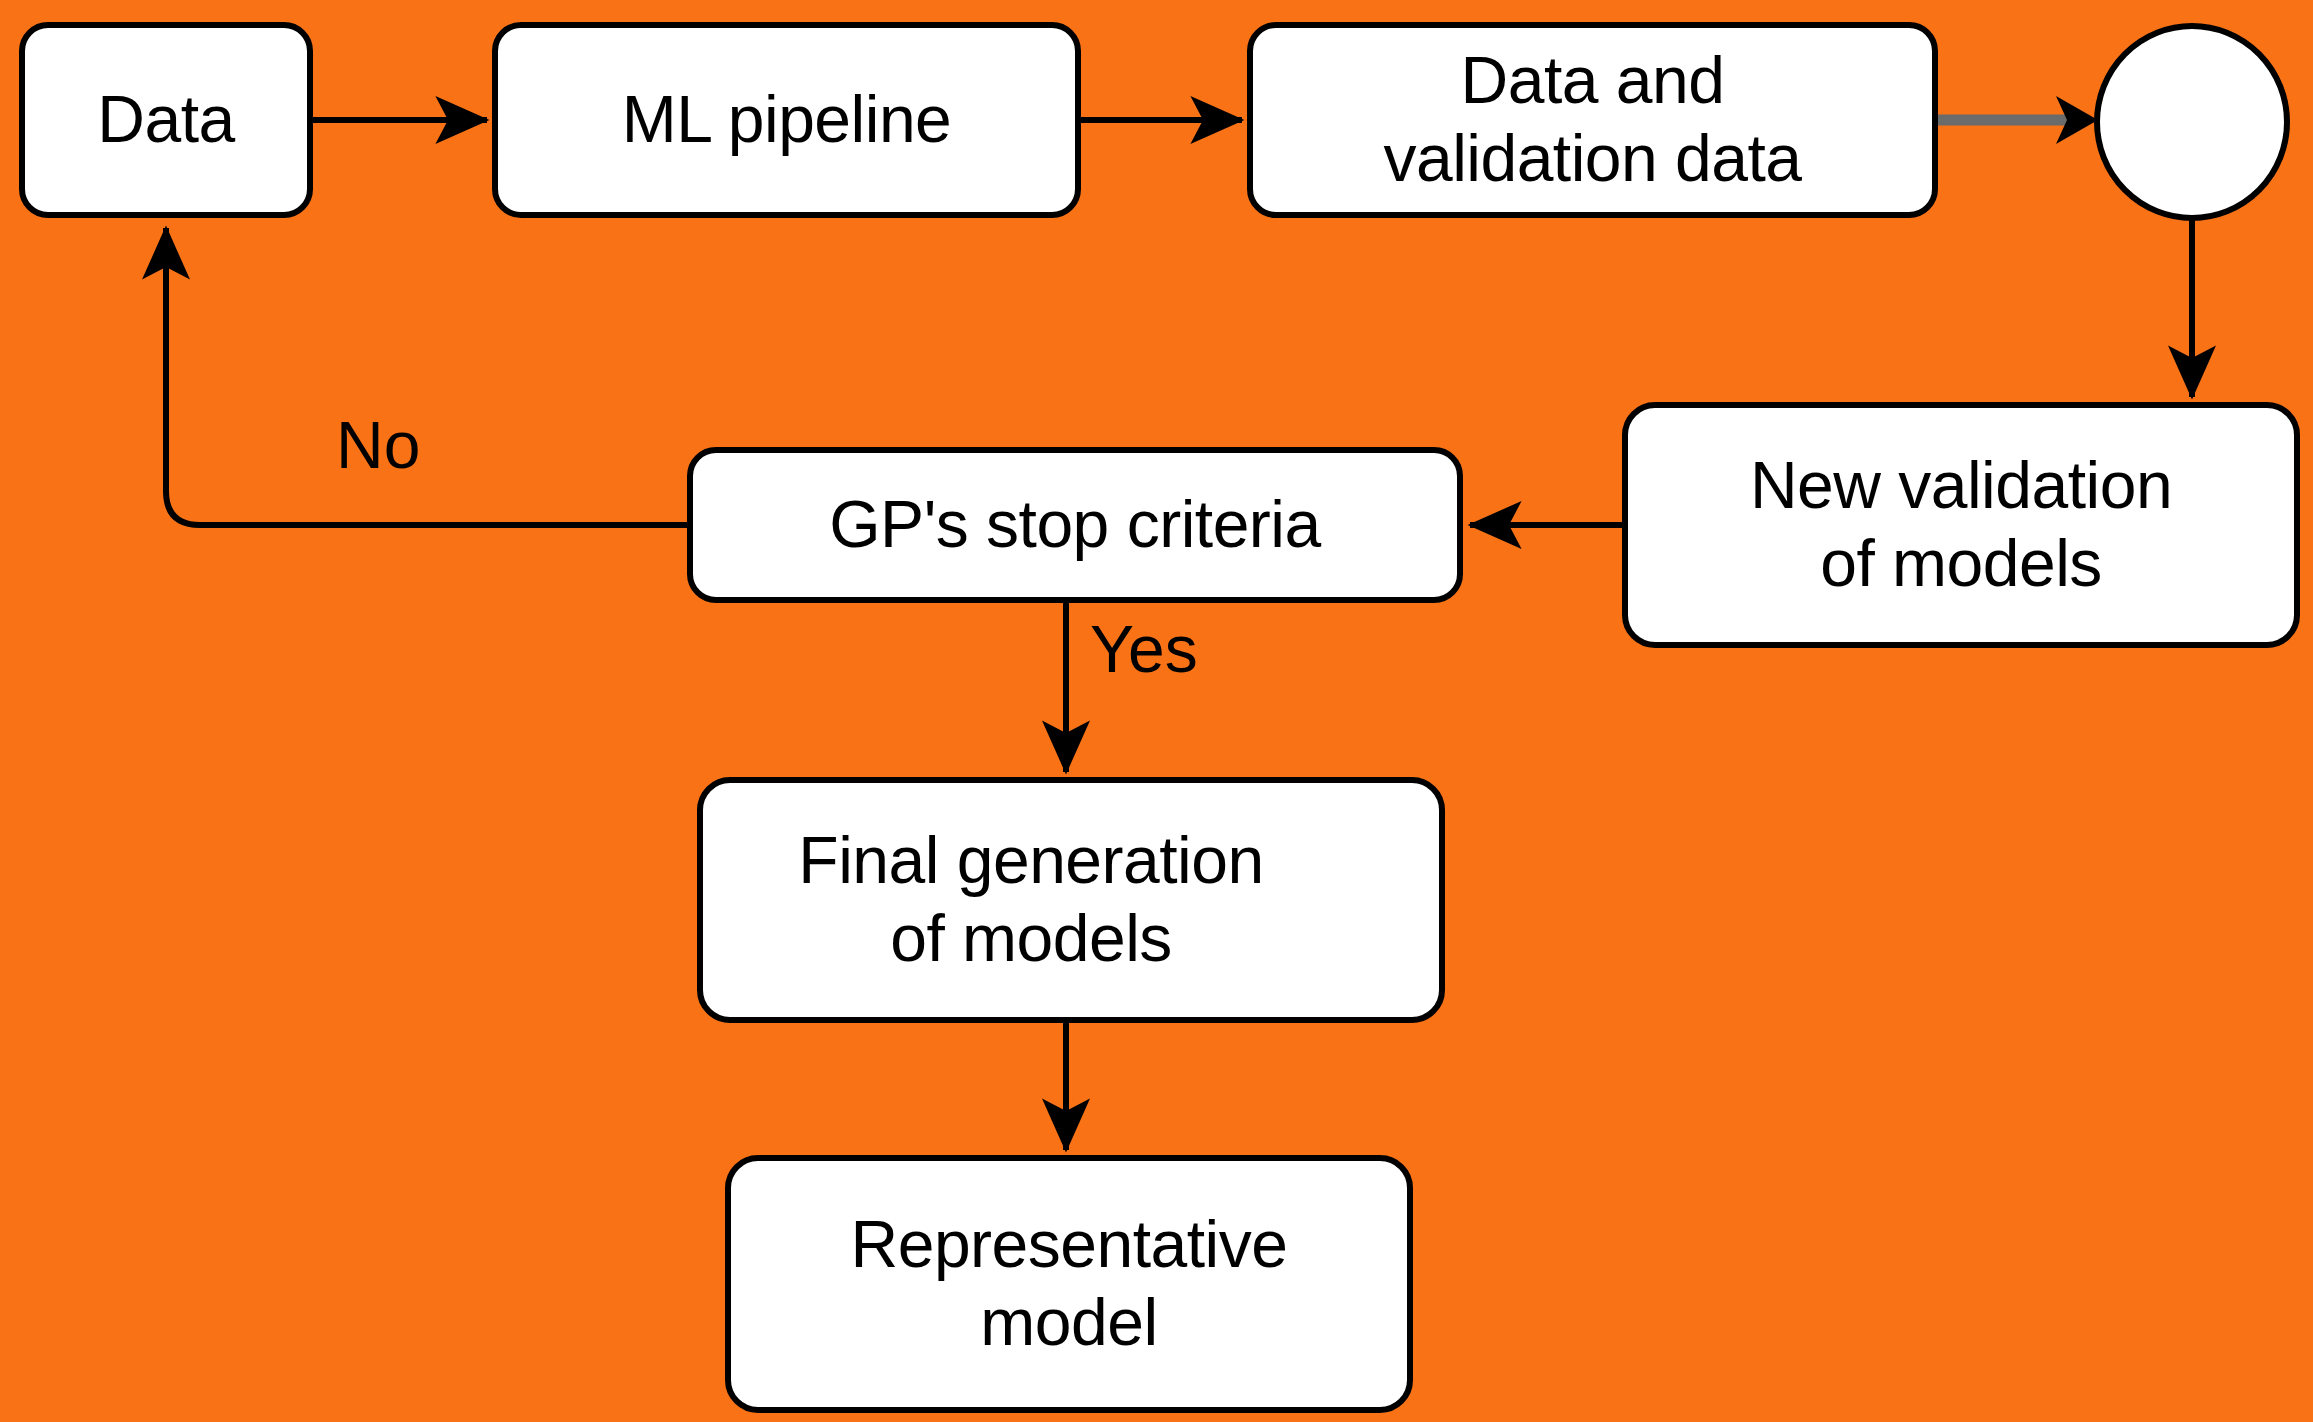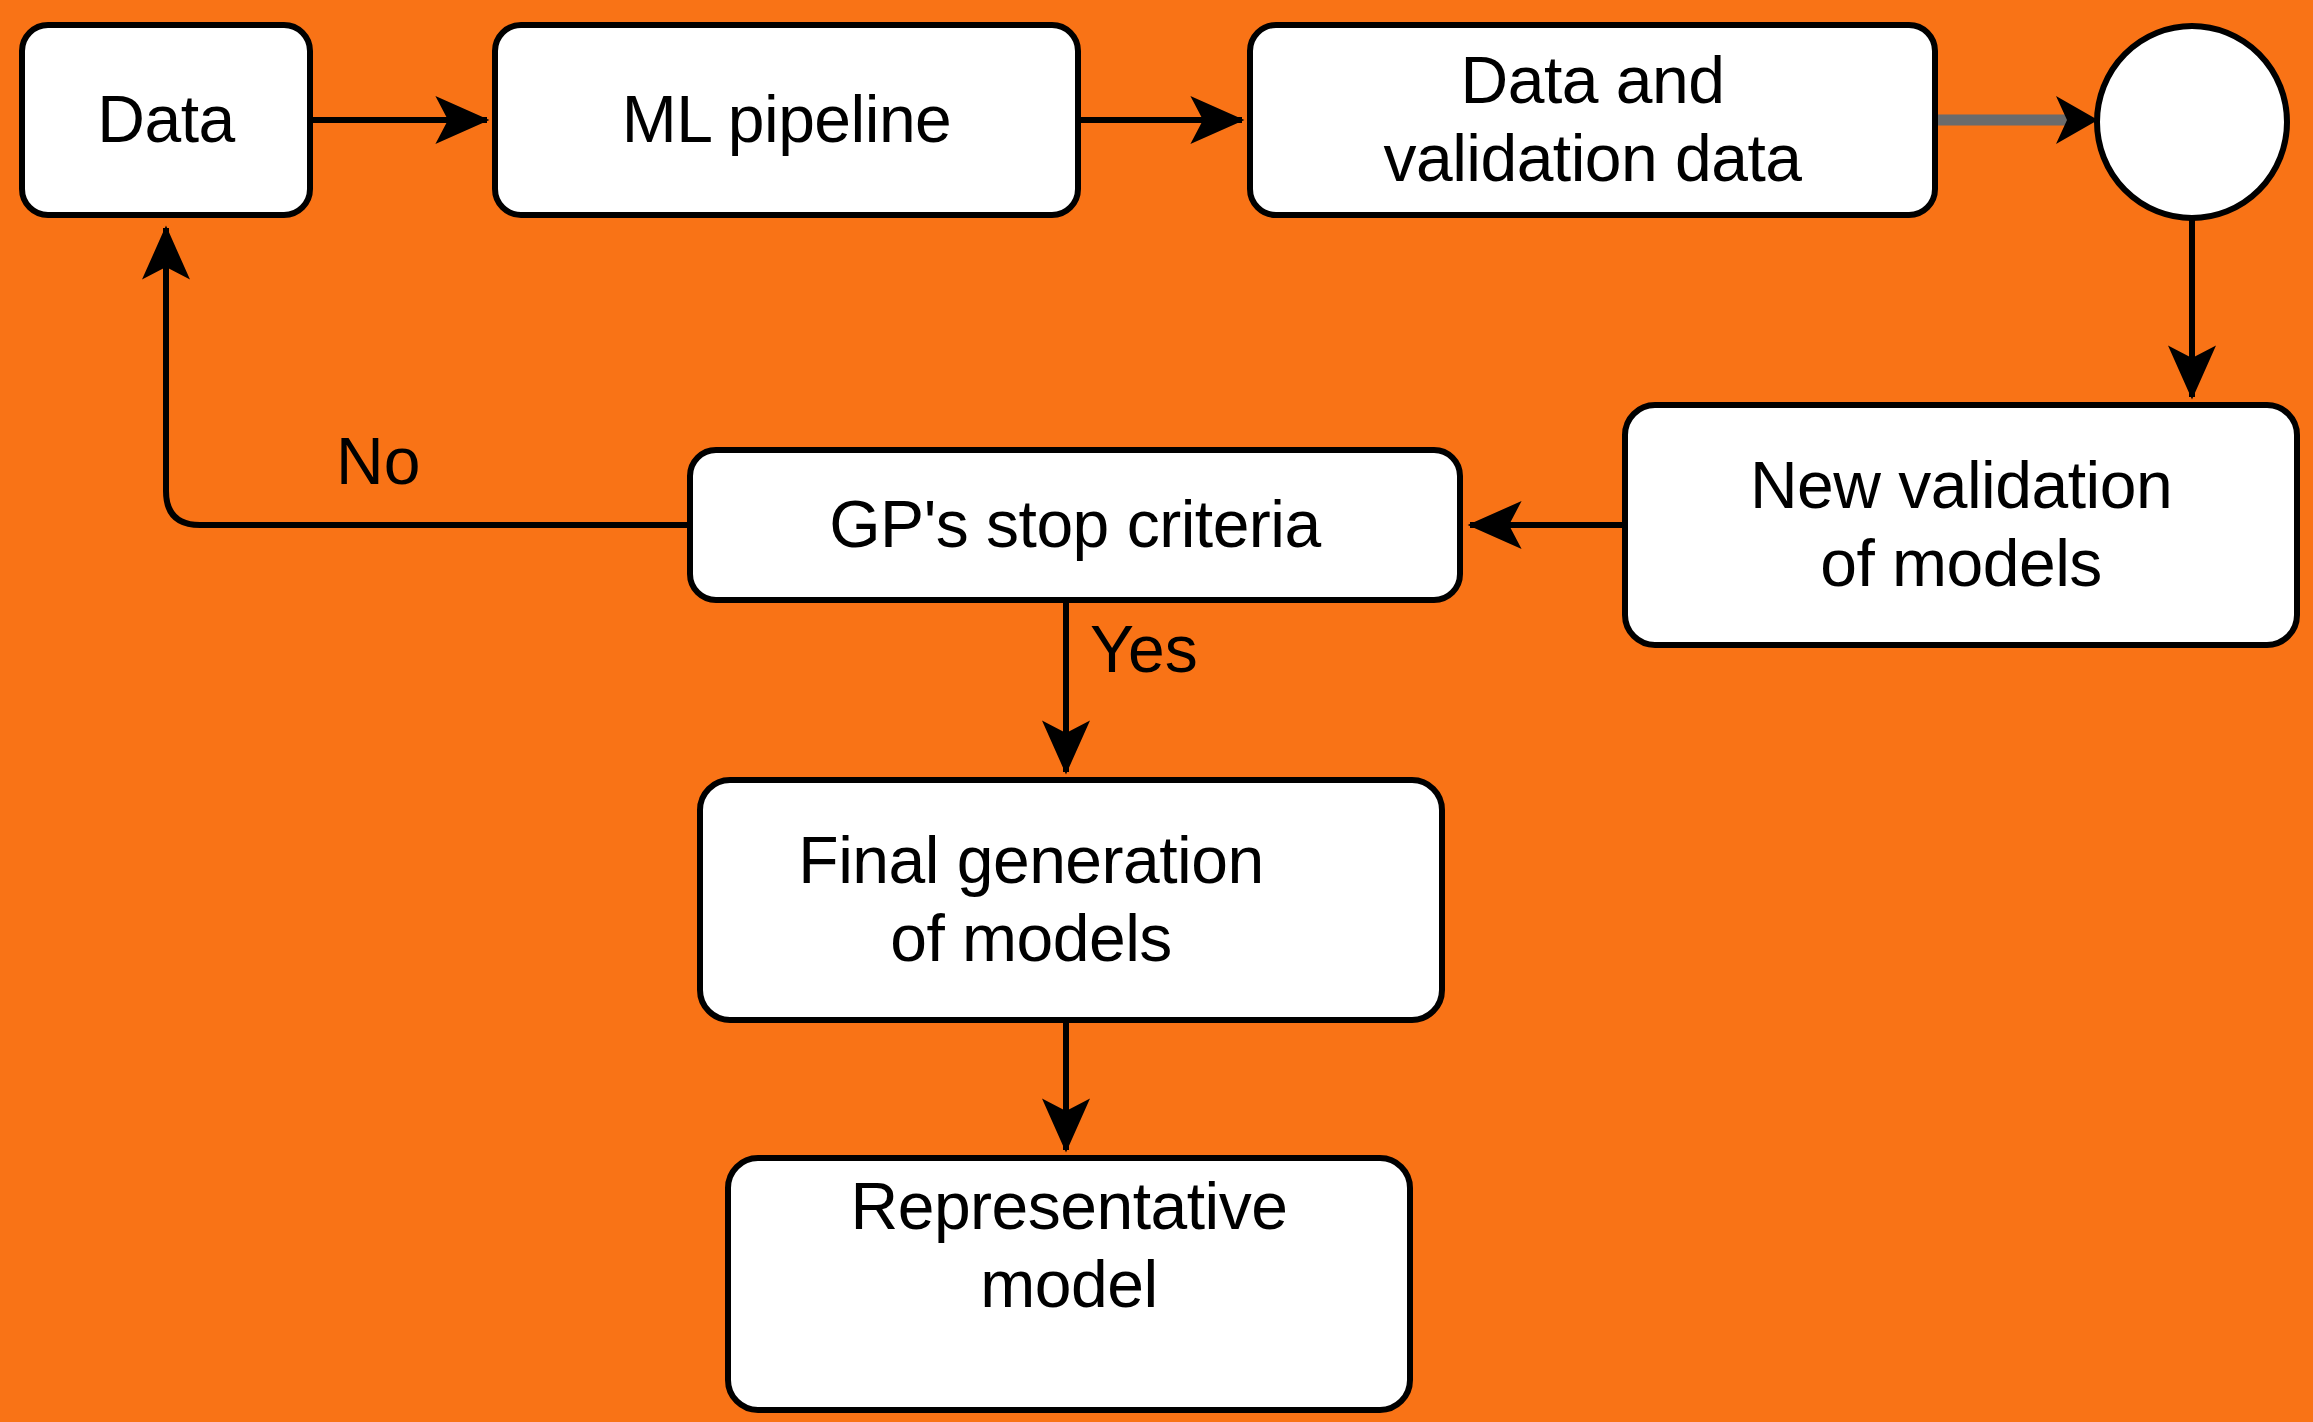--- a/index.html
+++ b/index.html
@@ -118,20 +118,20 @@
 
 
   <div class="node-label" style="left:1625px; top:405px; width:672px; height:240px;">New validation
 of models</div>
 
   <div class="node-label" style="left:690px; top:450px; width:770px; height:150px;">GP's stop criteria</div>
 
   <div class="node-label" style="left:660px; top:780px; width:742px; height:240px;">Final generation
 of models</div>
 
-  <div class="node-label" style="left:728px; top:1120px; width:682px; height:252px;">Representative
+  <div class="node-label" style="left:728px; top:1158px; width:682px; height:252px;">Representative
 model</div>
 
-  <div class="edge-label" style="left:336px; top:412px;margin-top:16px;">No</div>
+  <div class="edge-label" style="left:336px; top:412px;">No</div>
 
   <div class="edge-label" style="left:1090px; top:616px;">Yes</div>
 
 </div>
 
 </body></html>

